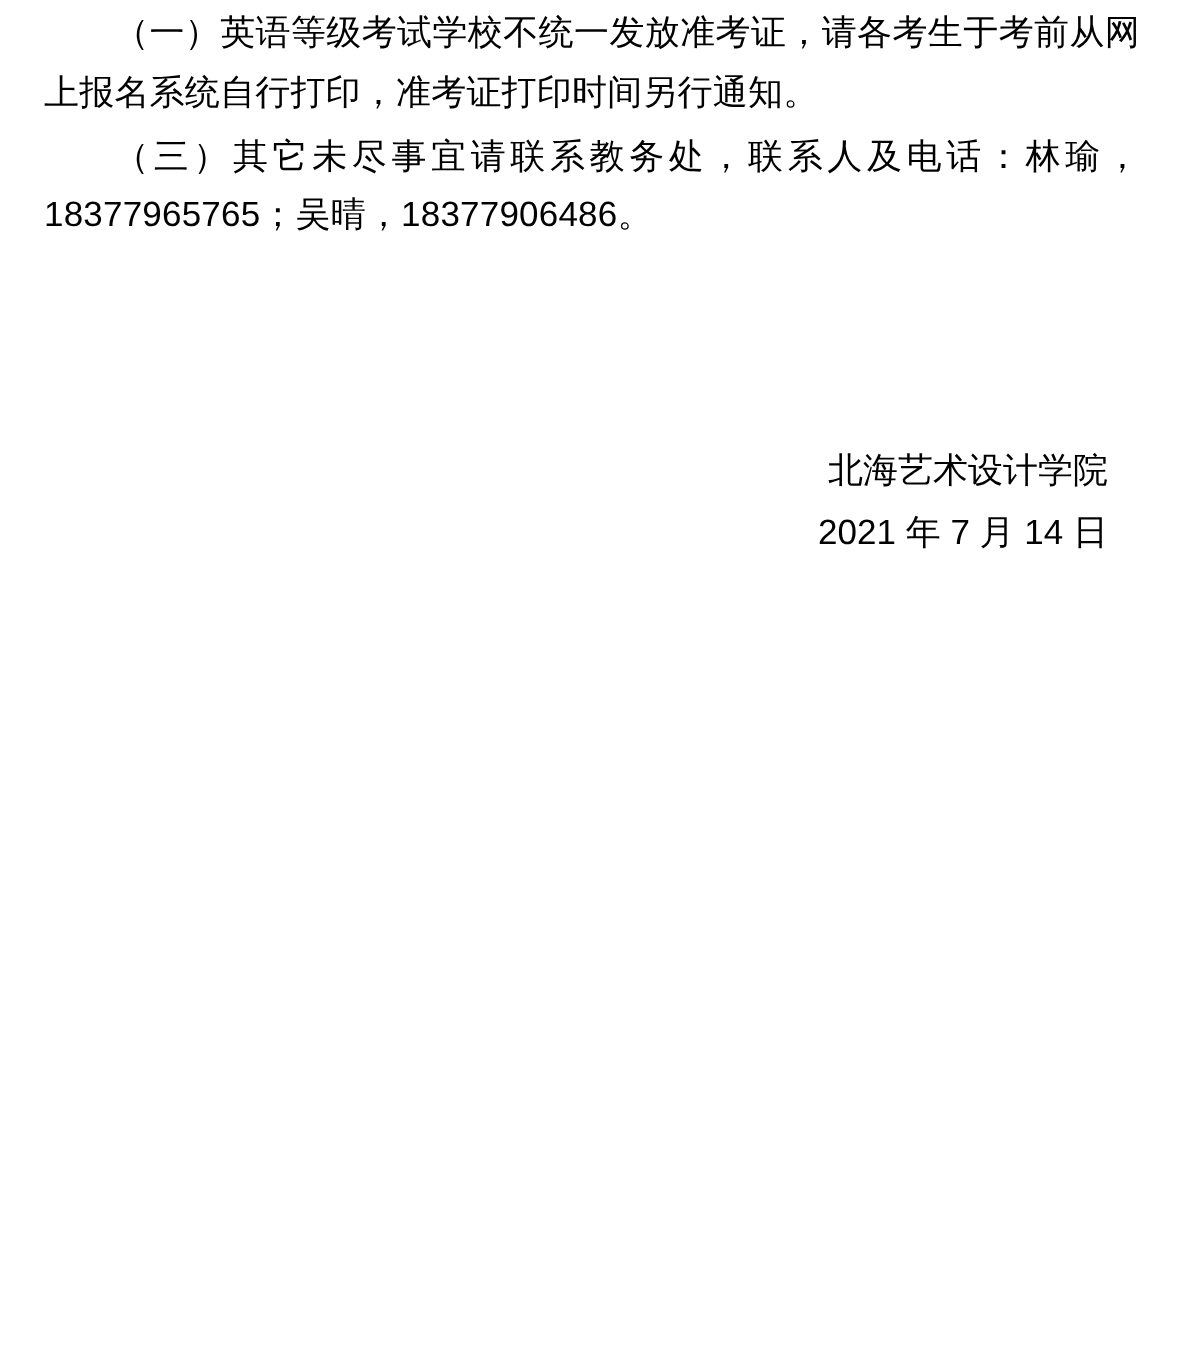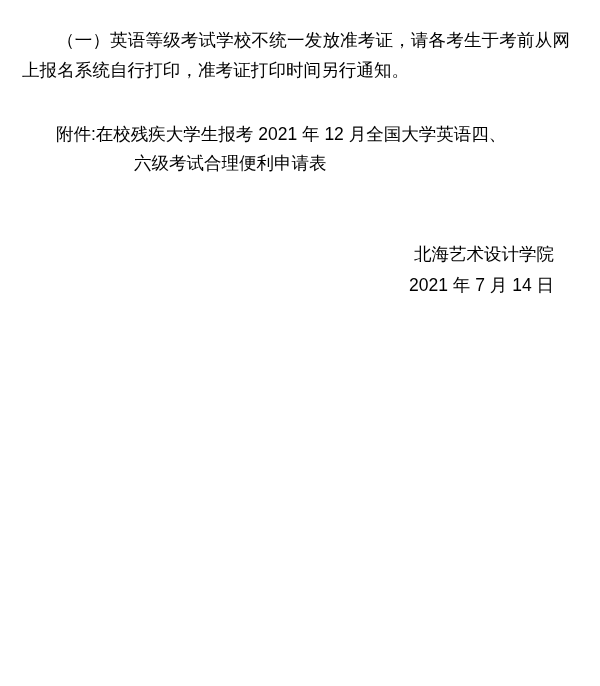--- a/index.html
+++ b/index.html
@@ -12,21 +12,21 @@
     height: 686px;
     font-family: "Liberation Sans", "DejaVu Sans", sans-serif;
     color: #000000;
     overflow: hidden;
   }
   .page {
     position: relative;
     width: 600px;
     height: 540px;
     box-sizing: border-box;
-    padding: 26px 30px 0 22px;
+    padding: 2px 30px 0 22px;
   }
   .para {
     font-size: 17.5px;
     line-height: 1.70;
     text-align: justify;
     text-justify: inter-ideograph;
     letter-spacing: 0.1px;
     margin: 0 0 2px 0;
     text-indent: 2em;
   }
@@ -37,42 +37,39 @@
     margin-top: 34px;
     font-size: 17.5px;
     line-height: 1.70;
     padding-left: 34px;
     text-indent: 0;
   }
   .attach-line2 {
     padding-left: 78px;
   }
   .sign-block {
-    margin-top: 60px;
+    margin-top: 97px;
     text-align: right;
     padding-right: 16px;
     font-size: 17.5px;
     line-height: 1.78;
   }
   .sign-line {
     display: block;
   }
 </style>
 </head>
 <body>
 
 <div class="page">
 
   <p class="para">（一）英语等级考试学校不统一发放准考证，请各考生于考前从网上报名系统自行打印，准考证打印时间另行通知。</p>
 
 
+  <p class="para last-of-group">（三）其它未尽事宜请联系教务处，联系人及电话：林瑜，18377965765；吴晴，18377906486。</p>
 
-  <div class="attach-block">
-    <div>附件:在校残疾大学生报考 2021 年 12 月全国大学英语四、</div>
-    <div class="attach-line2">六级考试合理便利申请表</div>
-  </div>
 
   <div class="sign-block">
     <span class="sign-line">北海艺术设计学院</span>
     <span class="sign-line">2021 年 7 月 14 日</span>
   </div>
 
 </div>
 
 </body></html>

